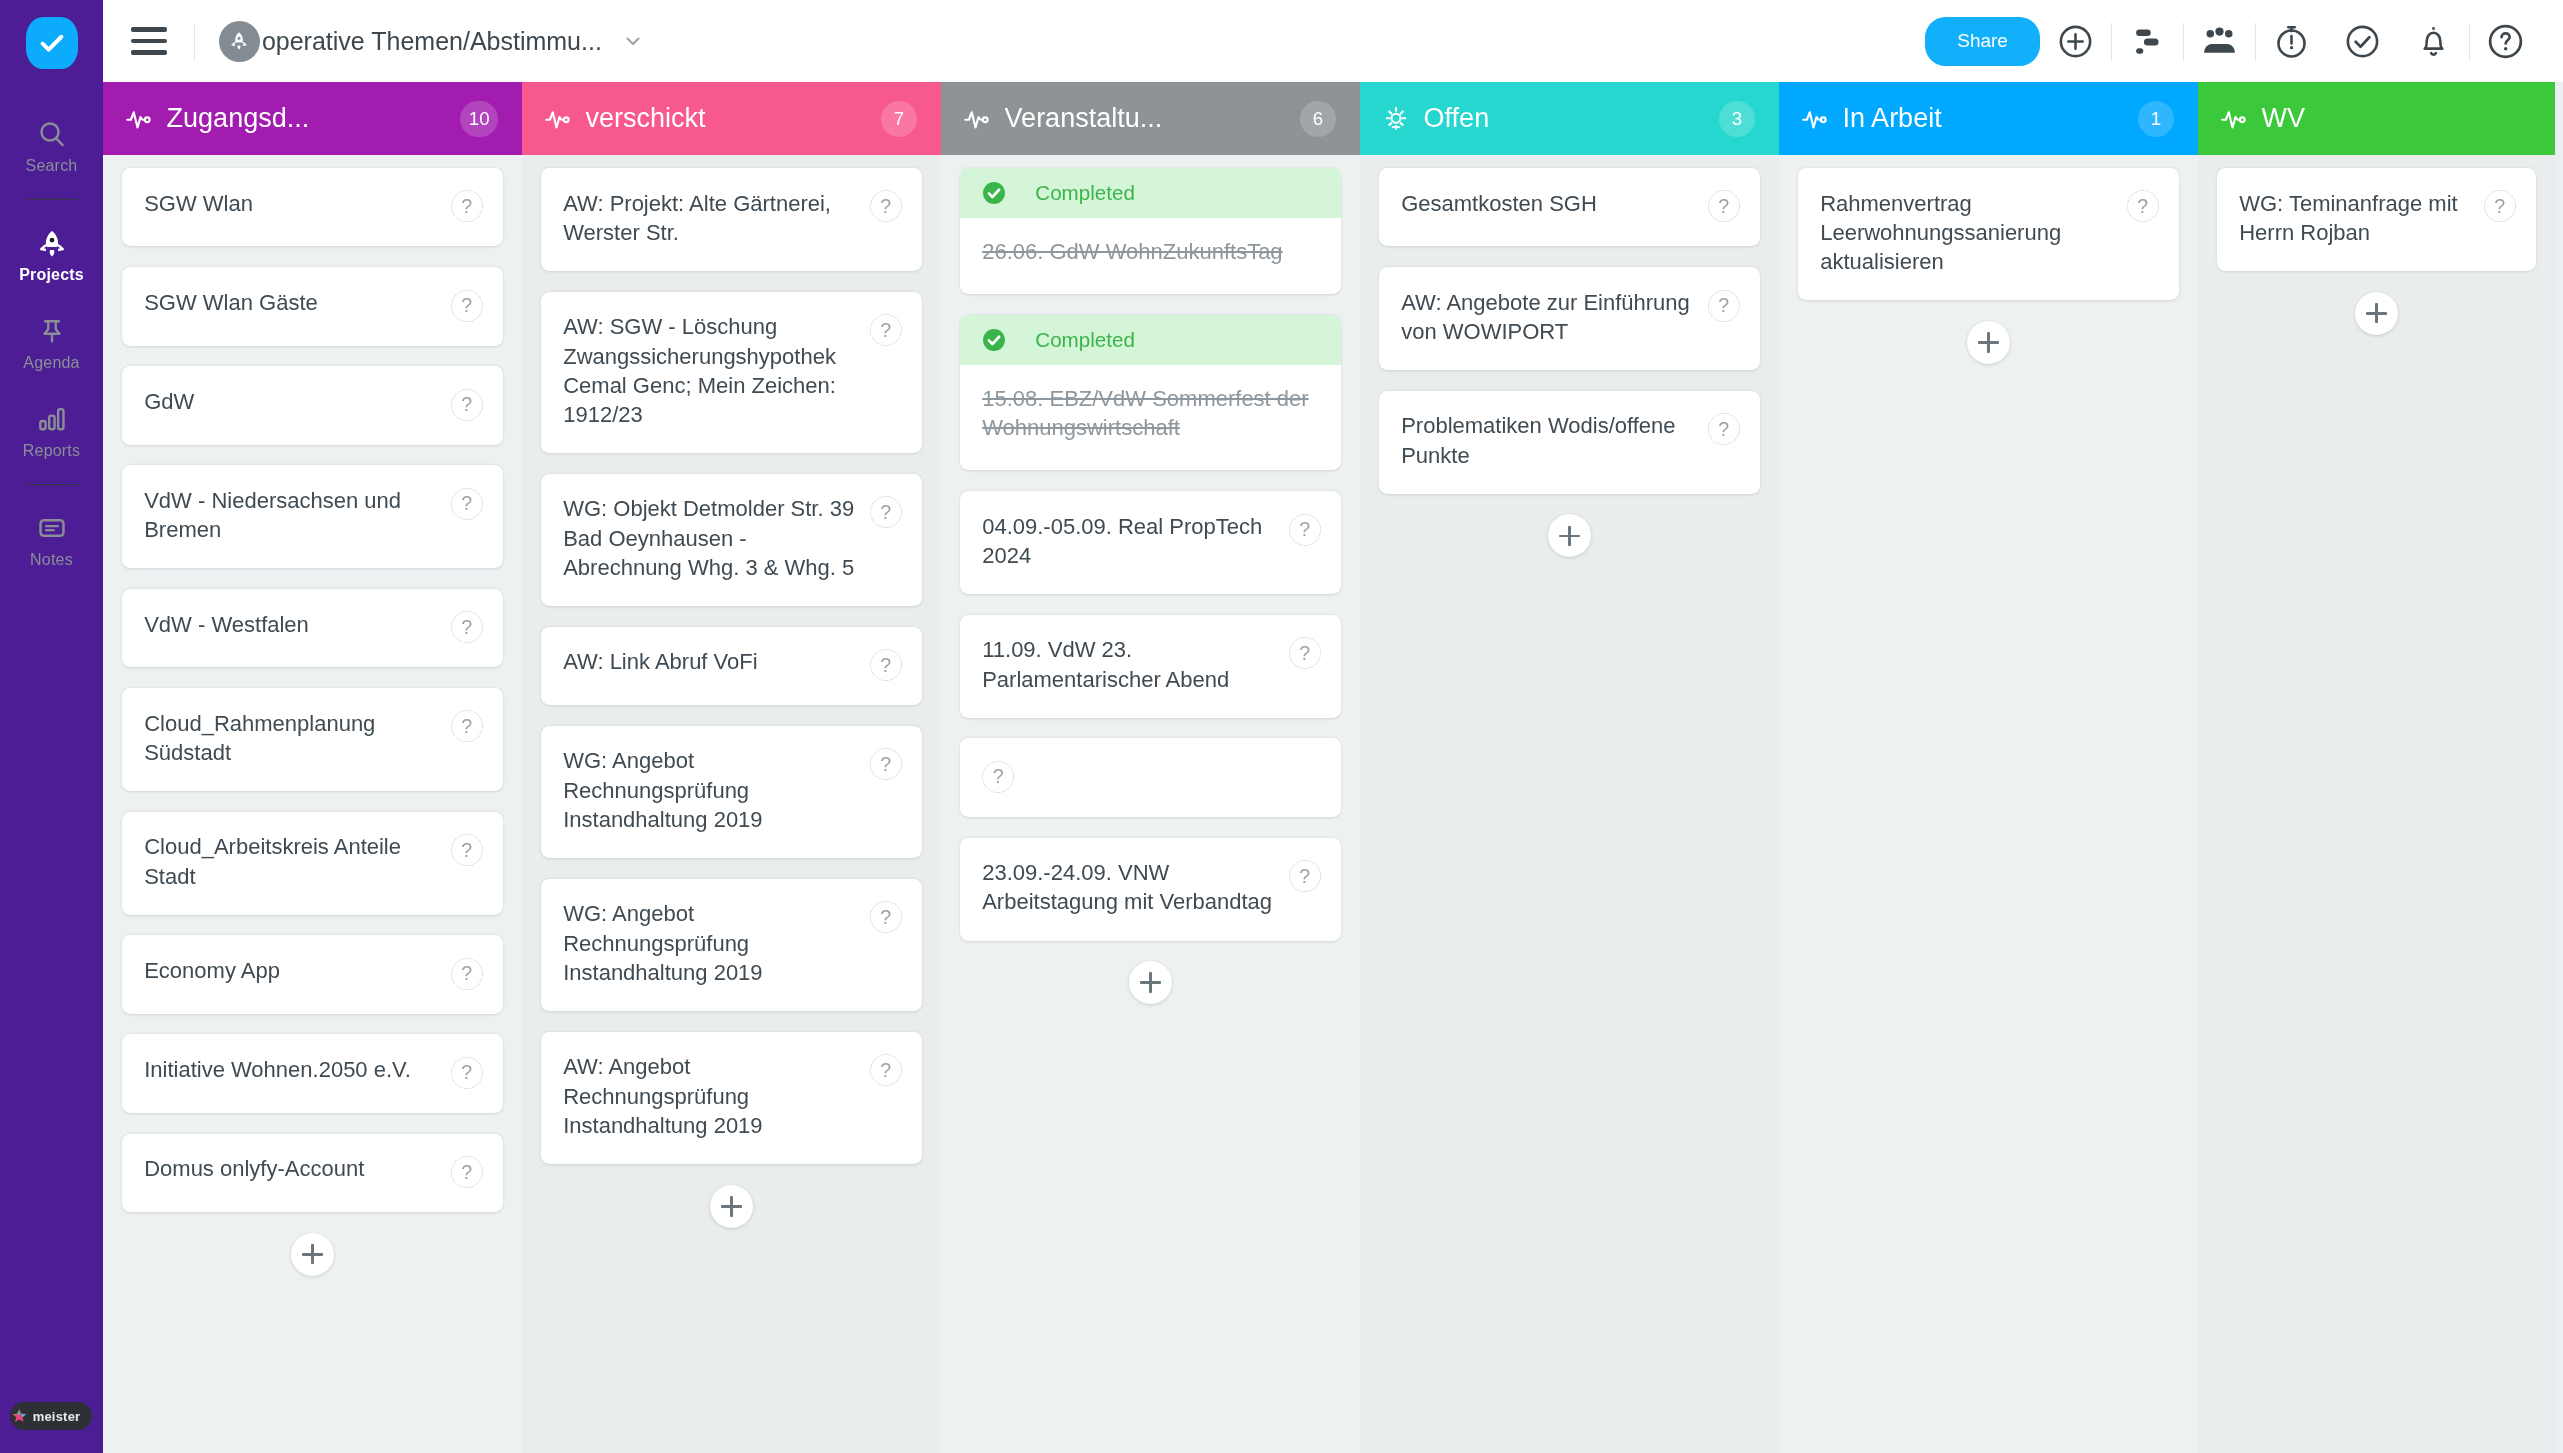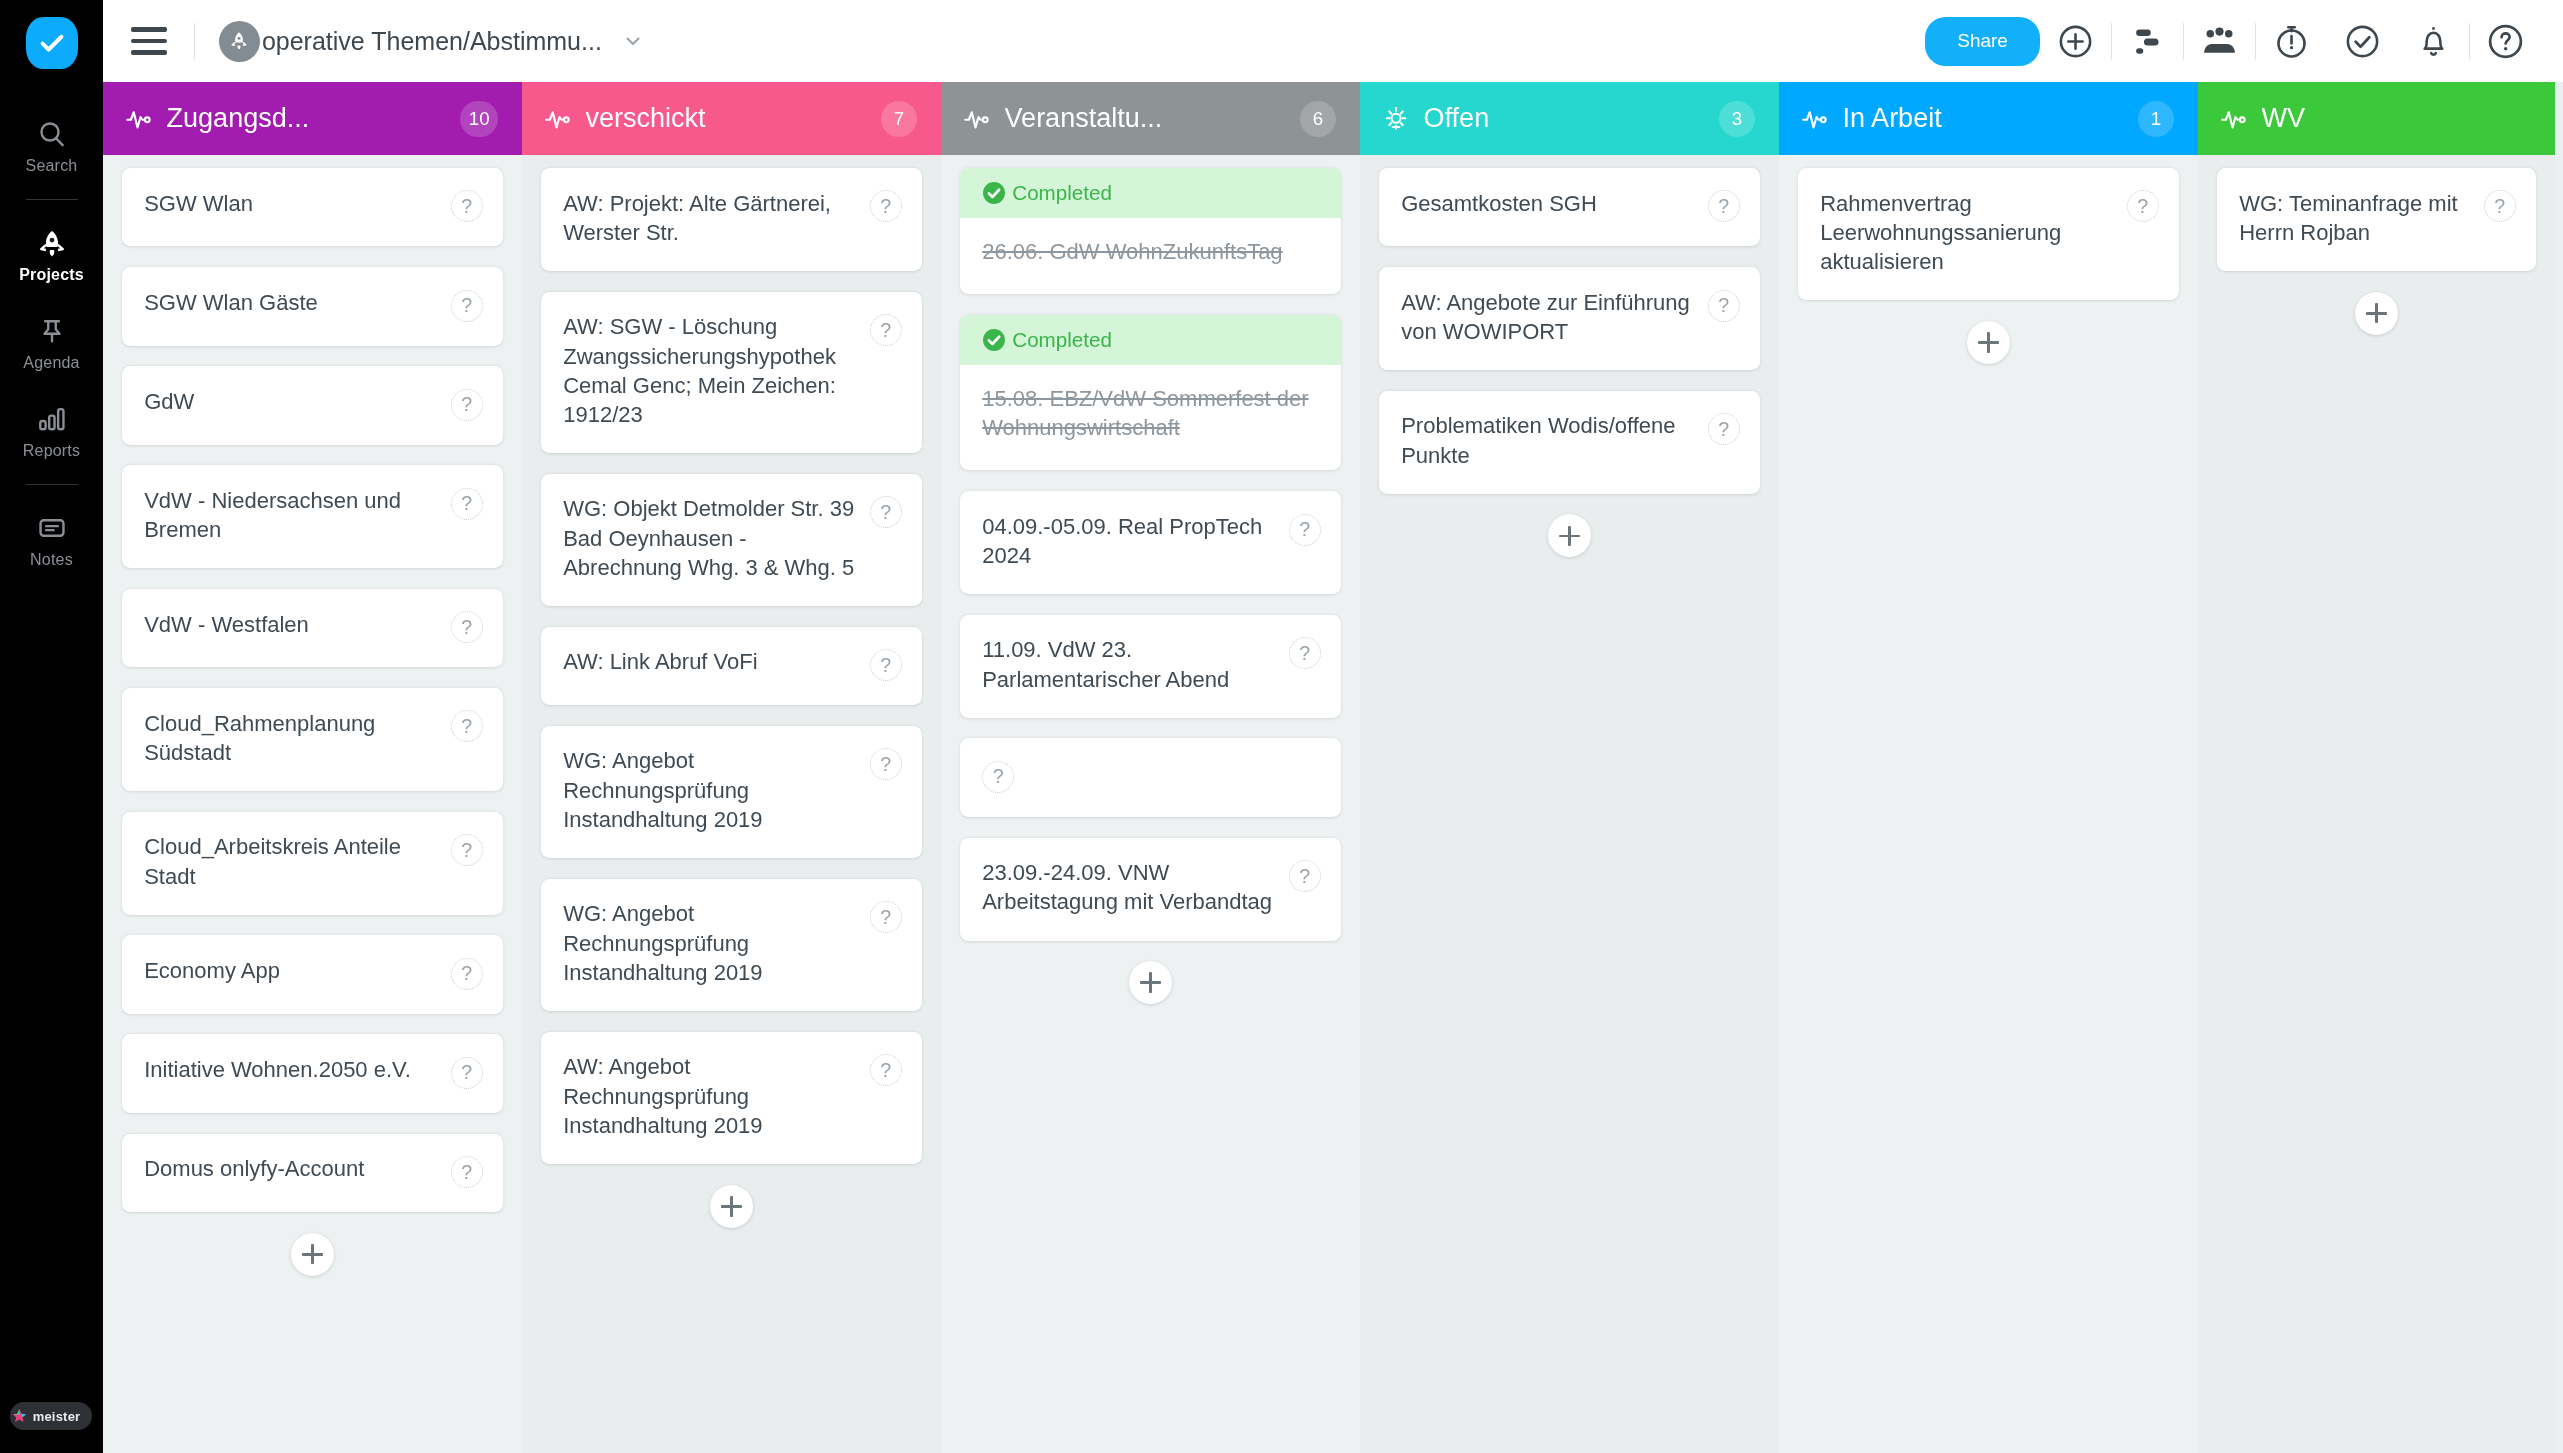--- a/index.html
+++ b/index.html
@@ -7,21 +7,21 @@
     width: 2563px; height: 1454px;
     overflow: hidden;
     font-family: "Liberation Sans", sans-serif;
     background: #eceff1;
   }
   #app { position: relative; width: 2563px; height: 1454px; display: flex; }
 
   
   .rail {
     width: 103px; height: 1454px; flex: 0 0 103px;
-    background: #000000;
+    background: #4c1d95;
     display: flex; flex-direction: column; align-items: center;
     padding-top: 17px;
     position: relative;
   }
   .logo-mark {
     width: 52px; height: 52px; border-radius: 17px/20.6px;
     background: #0cabfb;
     display: flex; align-items: center; justify-content: center;
     margin-bottom: 39px;
   }
@@ -94,21 +94,21 @@
     background: #eef1f2; overflow: hidden;
   }
   .col-body.alt { background: #e9edee; }
 
   .card {
     background: #ffffff; border-radius: 8.4px; margin-bottom: 20.6px;
     box-shadow: 0 0.9px 2.8px rgba(20,30,40,.13);
     overflow: hidden; cursor: pointer;
   }
   .card-banner {
-    background: #d4f5d8; display: flex; align-items: center; gap: 4px;
+    background: #d4f5d8; display: flex; align-items: center; gap: 27px;
     padding: 11.2px 20.6px;
   }
   .card-banner .cb-txt { color: #3ab54a; font-size: 20.6px; }
   .card-inner { display: flex; align-items: flex-start; padding: 20.6px 20.6px 24px 22.5px; gap: 15px; }
   .card-title {
     flex: 1; min-width: 0; font-size: 22px; line-height: 1.33; color: #3f4a52;
     word-wrap: break-word; overflow-wrap: break-word;
   }
   .card.done .card-inner { padding-top: 18.7px; padding-bottom: 28px; }
   .card.done .card-title { color: #8e979e; text-decoration: line-through; }

